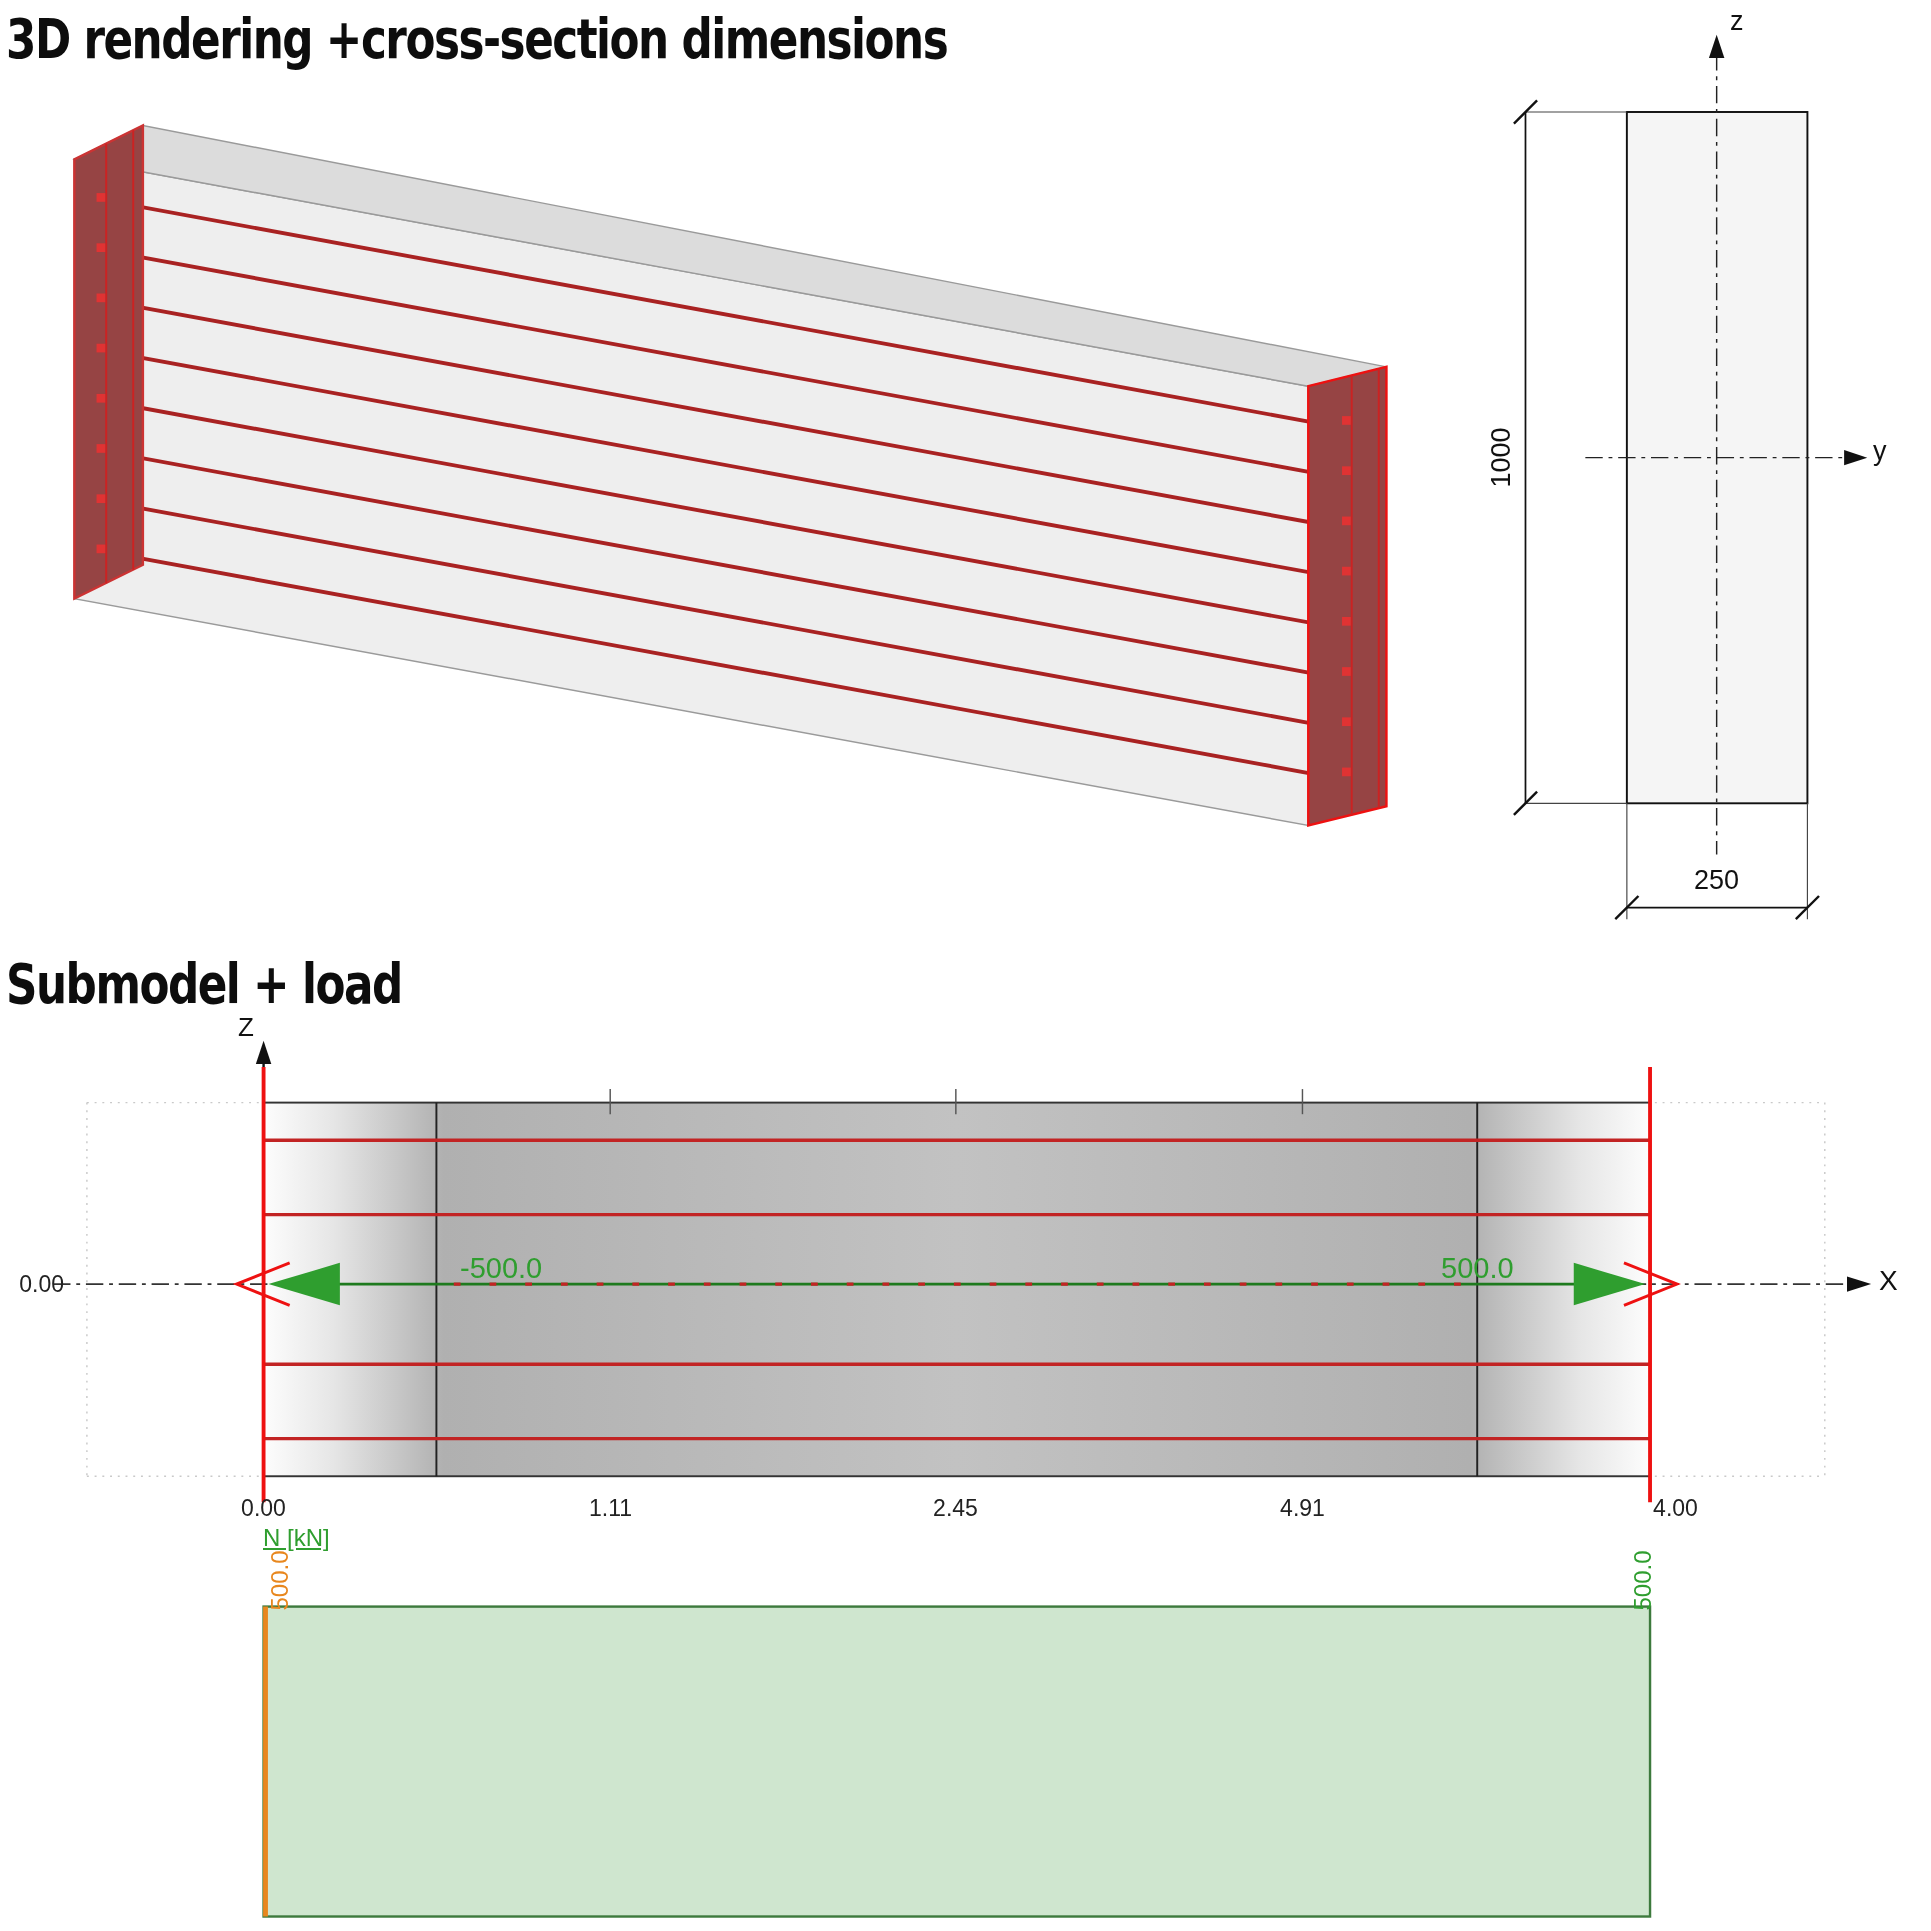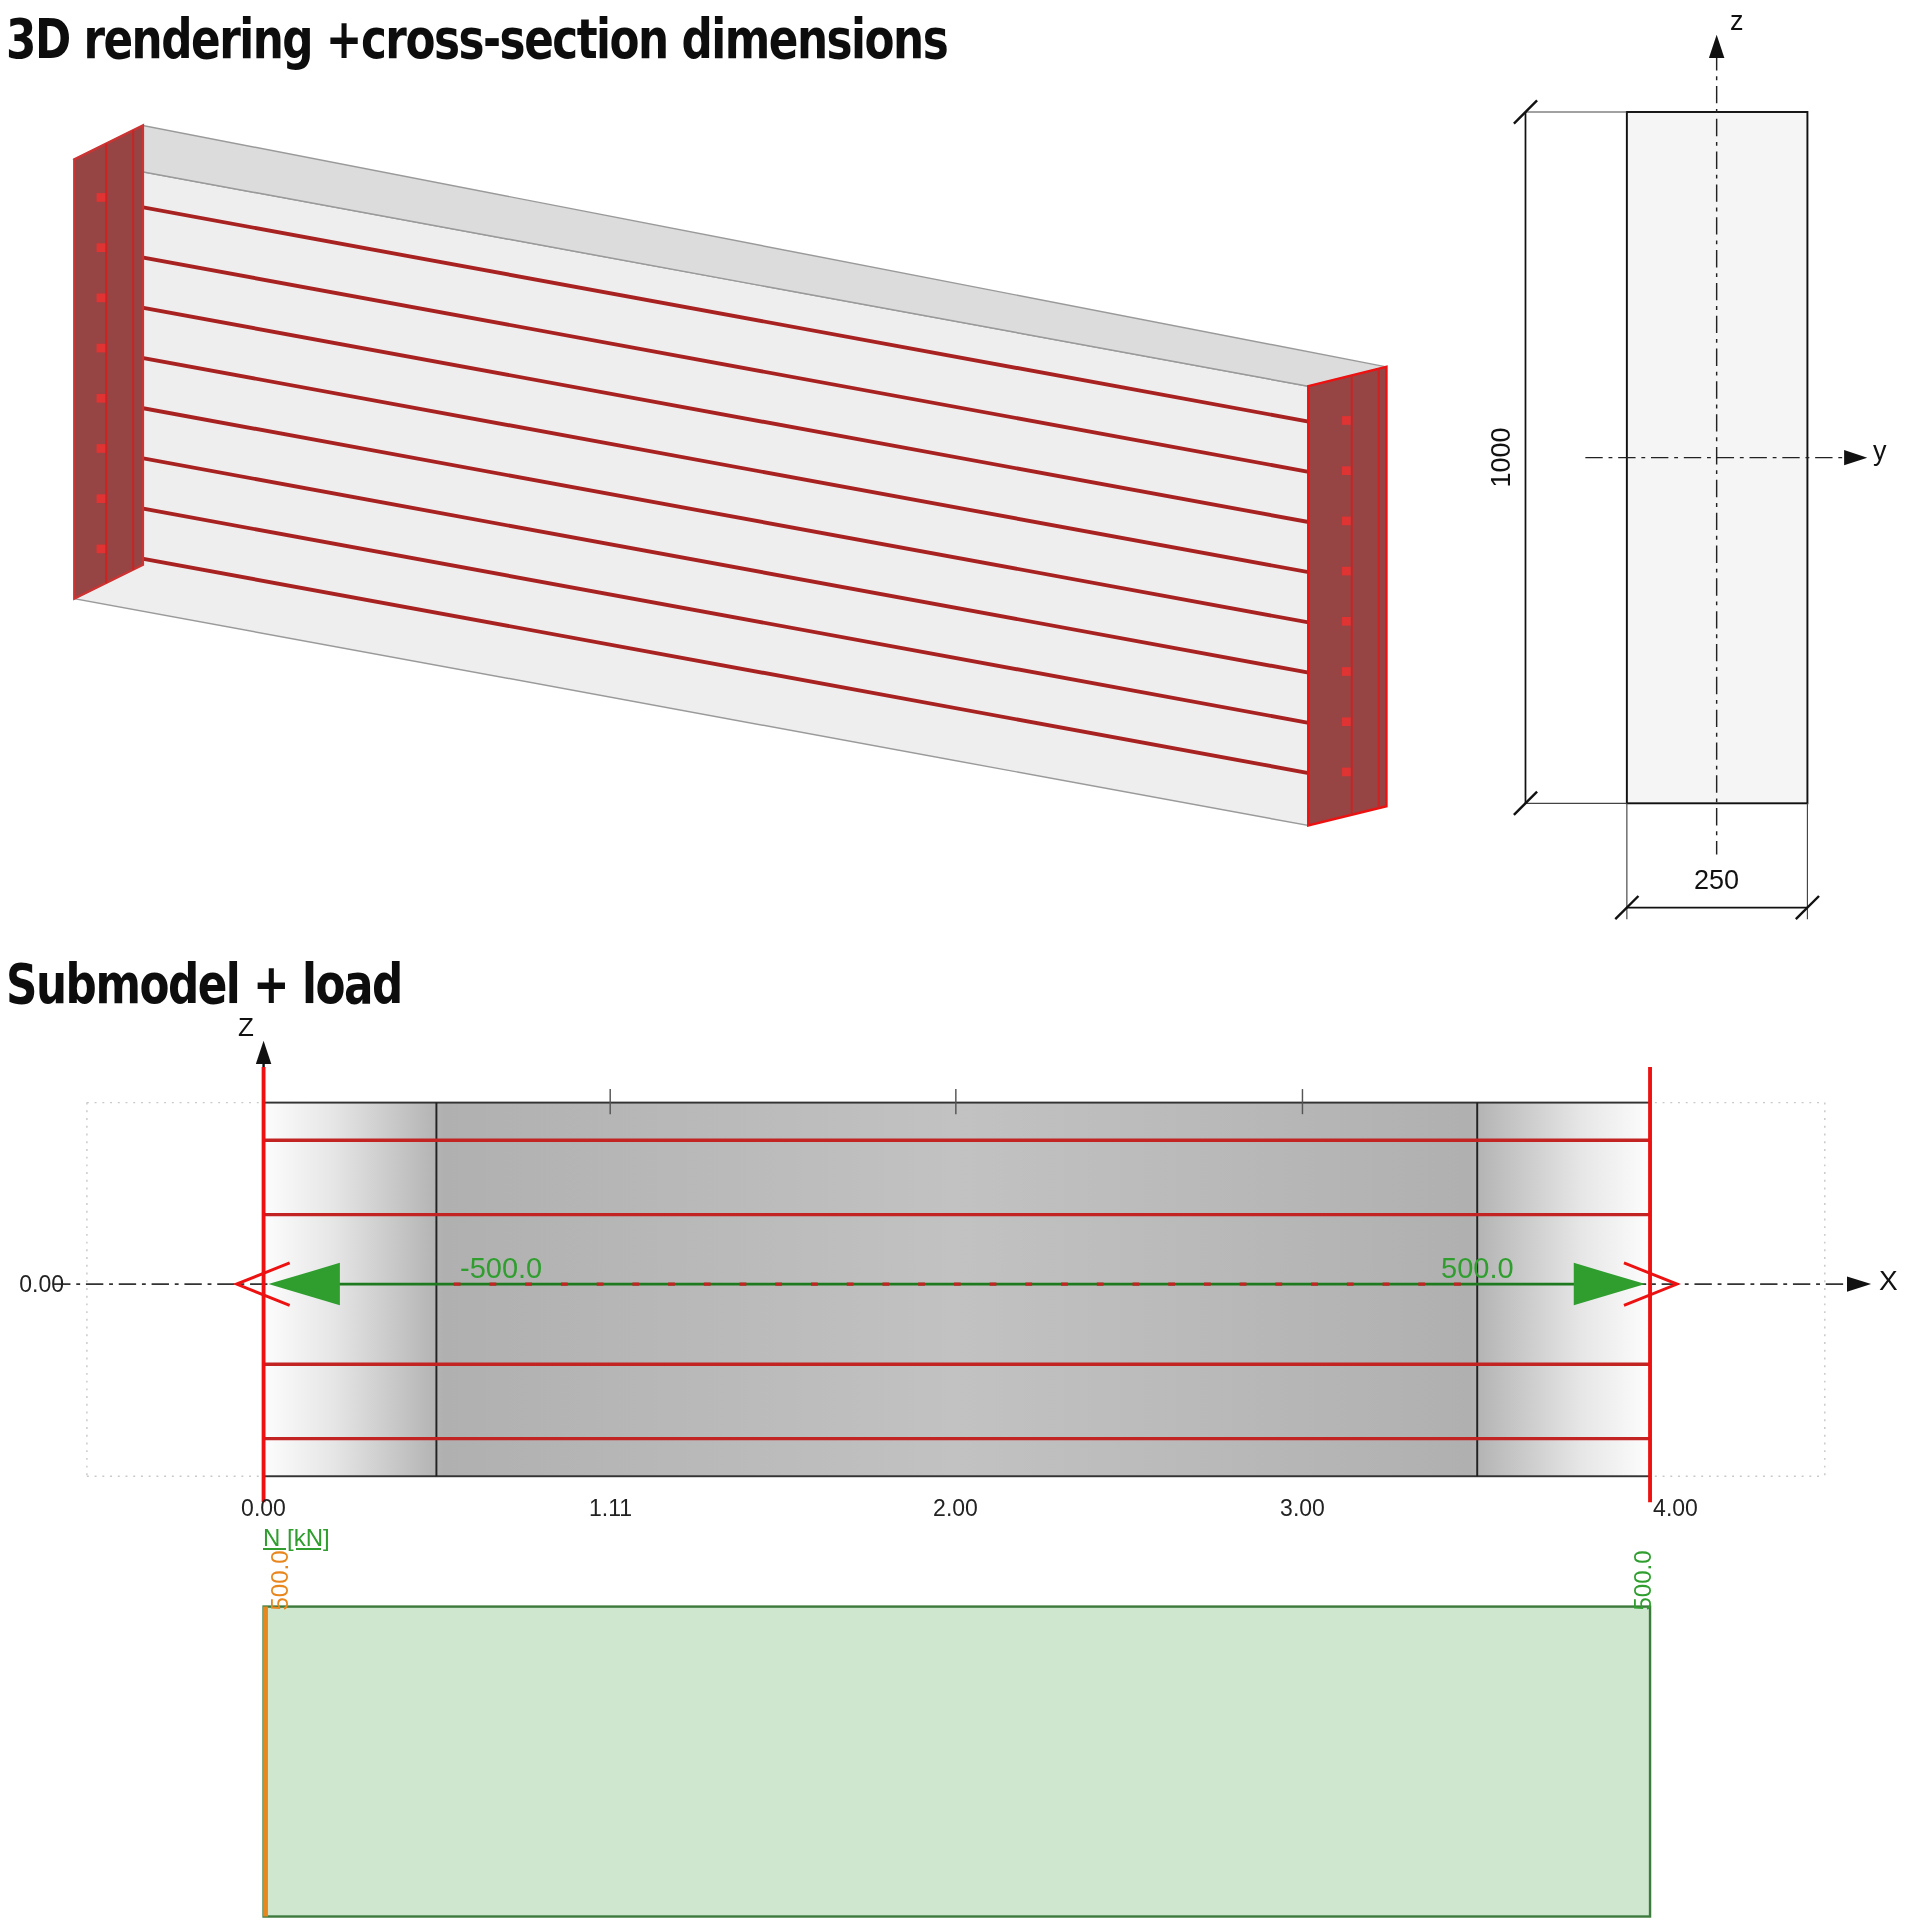--- a/index.html
+++ b/index.html
@@ -180,22 +180,22 @@
 
   <div class="label" style="left:238px; top:1012px; font-size:26px;">Z</div>
   <div class="label" style="left:1879px; top:1265px; font-size:28px;">X</div>
   <div class="label" style="left:19.3px; top:1271px; font-size:23px; color:#222;">0.00</div>
 
   <div class="label green load-label" style="left:460px; top:1244px;">-500.0</div>
   <div class="label green load-label" style="left:1441px; top:1244px;">500.0</div>
 
   <div class="tick" style="left:220px; top:1495px;">0.00</div>
   <div class="tick" style="left:567px; top:1495px;">1.11</div>
-  <div class="tick" style="left:912px; top:1495px;">2.00</div>
-  <div class="tick" style="left:1259px; top:1495px;">3.00</div>
+  <div class="tick" style="left:912px; top:1495px;">2.45</div>
+  <div class="tick" style="left:1259px; top:1495px;">4.91</div>
   <div class="tick" style="left:1632px; top:1495px;">4.00</div>
 
   <div class="label green" style="left:263px; top:1524px; font-size:24px;text-decoration:underline;">N [kN]</div>
 
   <div class="vlabel orange" style="left:226px; top:1566px; font-size:24px;">500.0</div>
   <div class="vlabel green" style="left:1589px; top:1566px; font-size:24px;">500.0</div>
 
 </div>
 
 

